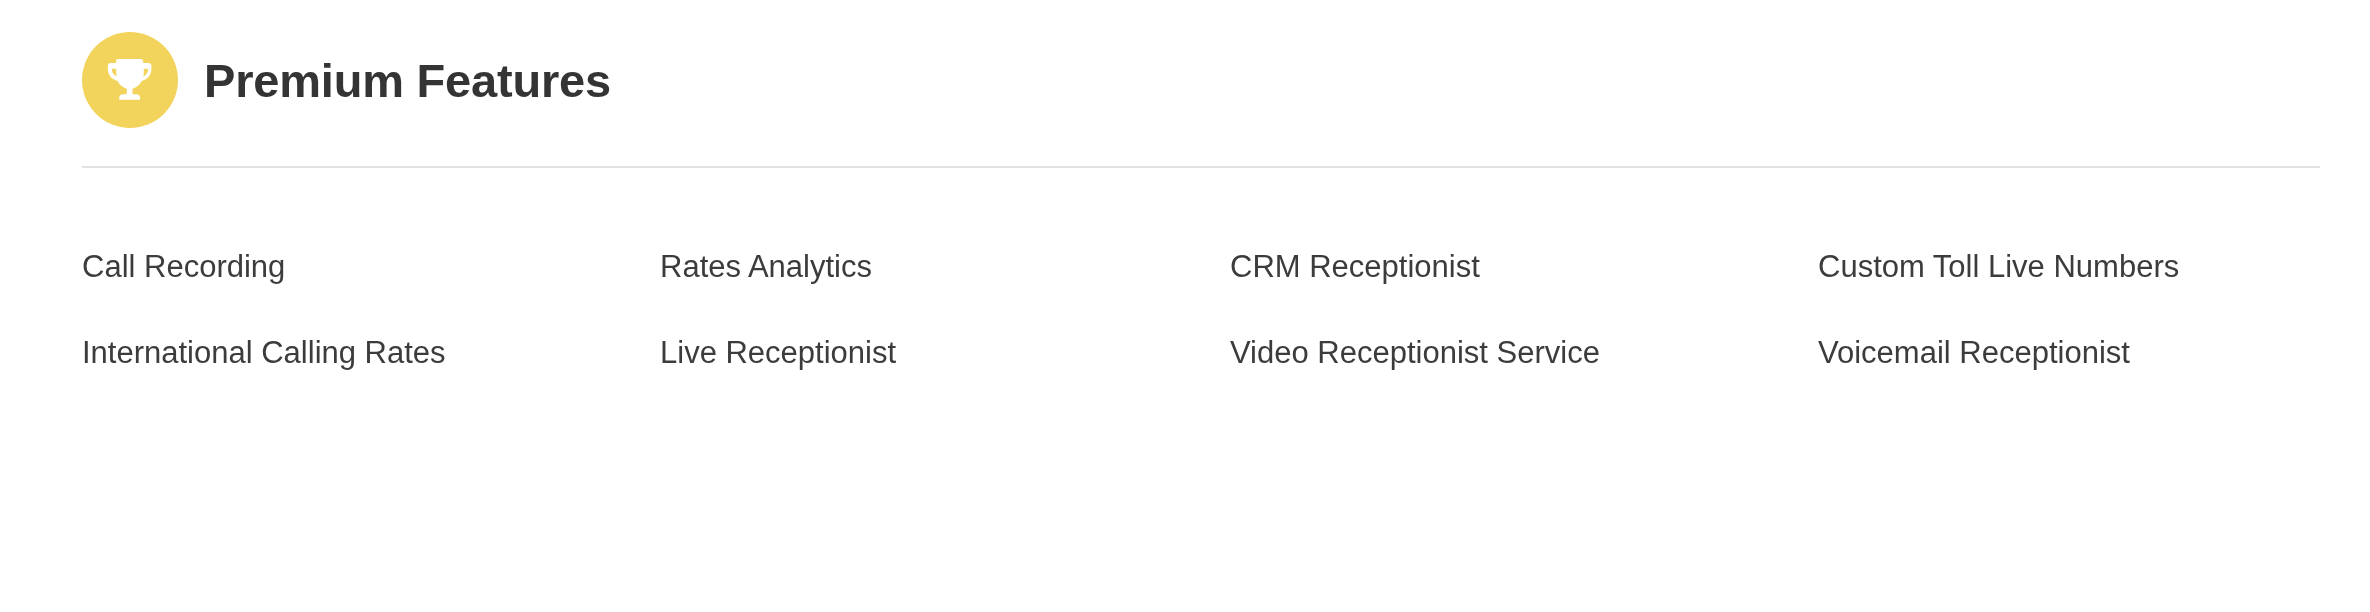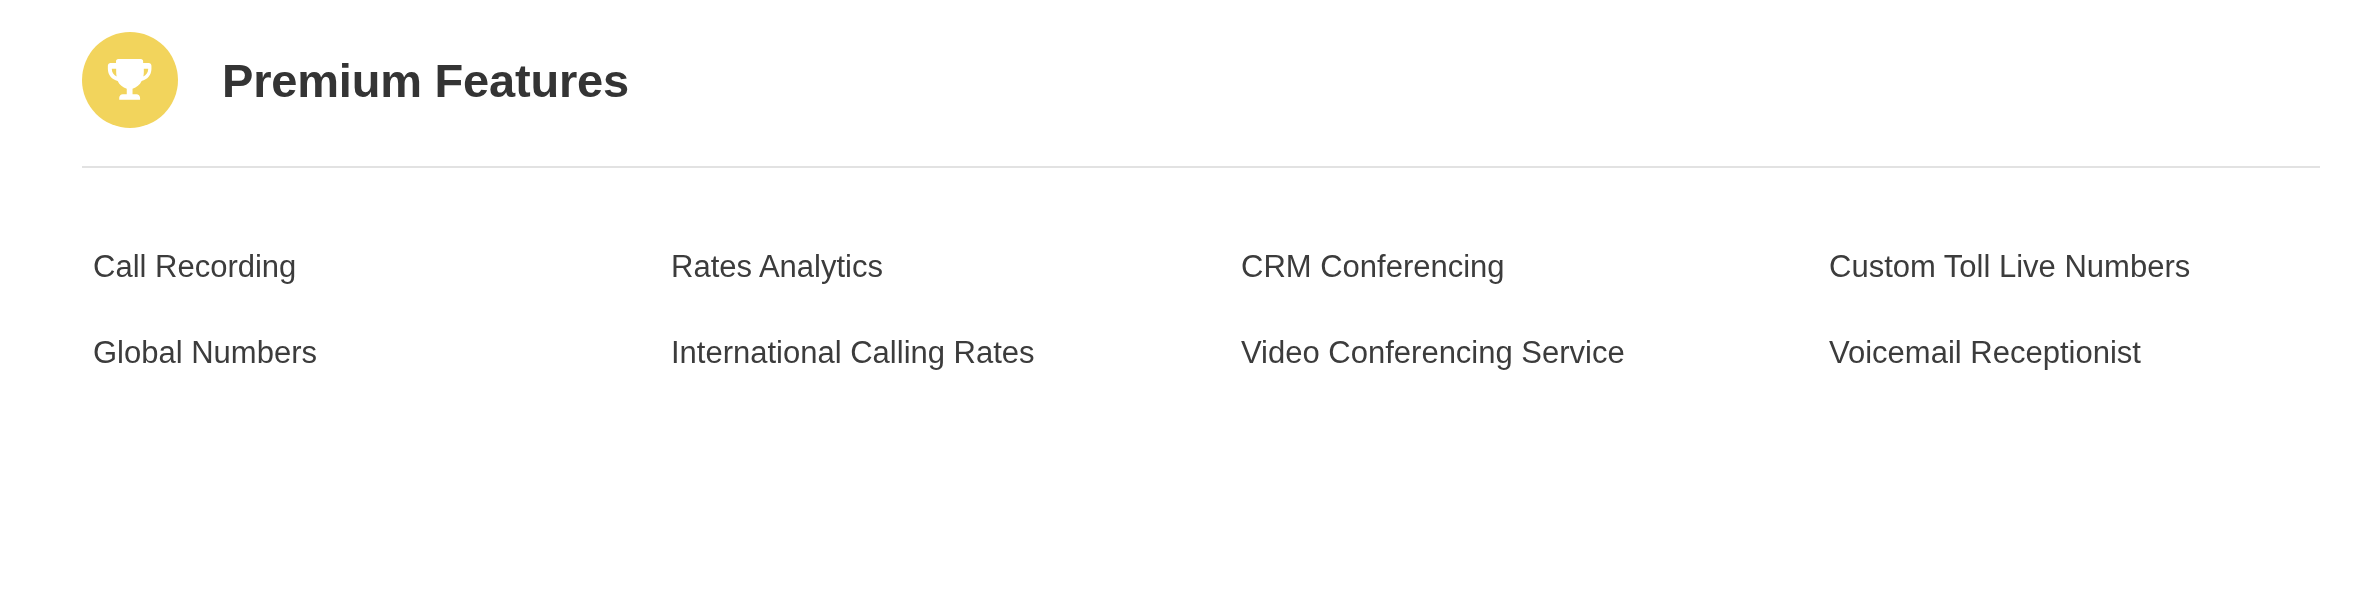--- a/index.html
+++ b/index.html
@@ -37,39 +37,39 @@
     align-items: center;
     justify-content: center;
     flex: none;
   }
   .icon-badge svg {
     display: block;
     width: 56px;
     height: 56px;
   }
   .page-title {
-    margin-left: 44px;
+    margin-left: 26px;
     font-size: 47px;
     font-weight: bold;
     color: #343434;
     letter-spacing: -0.2px;
     line-height: 1;
     white-space: nowrap;
   }
   .divider {
     position: absolute;
     left: 82px;
     top: 166px;
     width: 2238px;
     height: 2px;
     background: #e2e2e2;
   }
   .features-grid {
     position: absolute;
-    left: 93px;
+    left: 82px;
     top: 247px;
     width: 2240px;
     display: grid;
     grid-template-columns: 578px 570px 588px 504px;
     grid-auto-rows: 86px;
     align-items: start;
   }
   .feature-item {
     font-size: 31px;
     color: #3c3c3c;
@@ -95,23 +95,23 @@
       </span>
     </div>
     <div class="page-title">Premium Features</div>
   </div>
 
   <div class="divider"></div>
 
   <div class="features-grid">
     <div class="feature-item">Call Recording</div>
     <div class="feature-item">Rates Analytics</div>
-    <div class="feature-item">CRM Conferencing</div>
+    <div class="feature-item">CRM Receptionist</div>
     <div class="feature-item">Custom Toll Live Numbers</div>
-    <div class="feature-item">Global Numbers</div>
     <div class="feature-item">International Calling Rates</div>
-    <div class="feature-item">Video Conferencing Service</div>
+    <div class="feature-item">Live Receptionist</div>
+    <div class="feature-item">Video Receptionist Service</div>
     <div class="feature-item">Voicemail Receptionist</div>
     <div class="feature-item empty"></div>
     <div class="feature-item empty"></div>
   </div>
 
 </div>
 
 </body></html>

